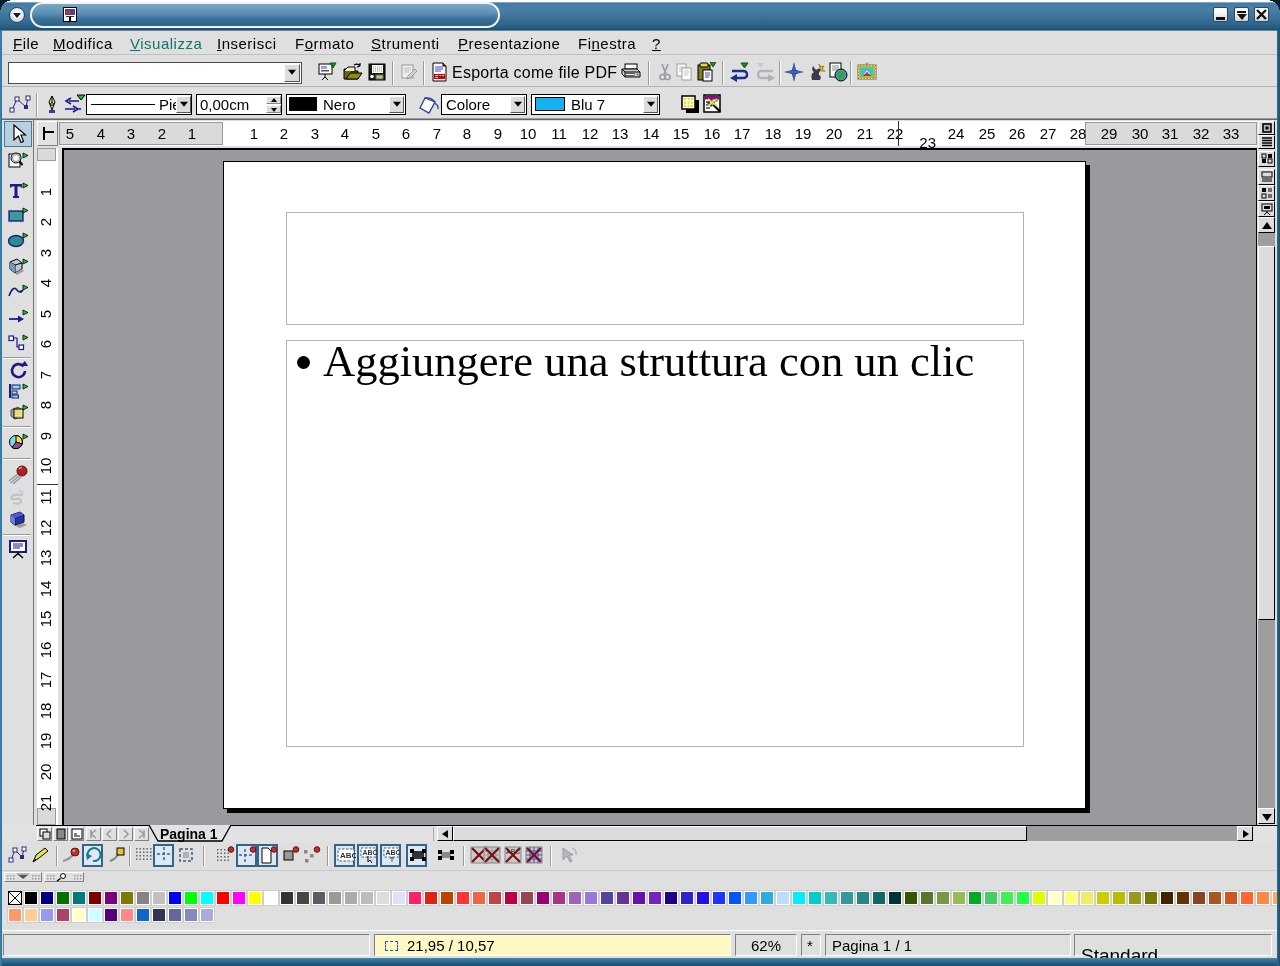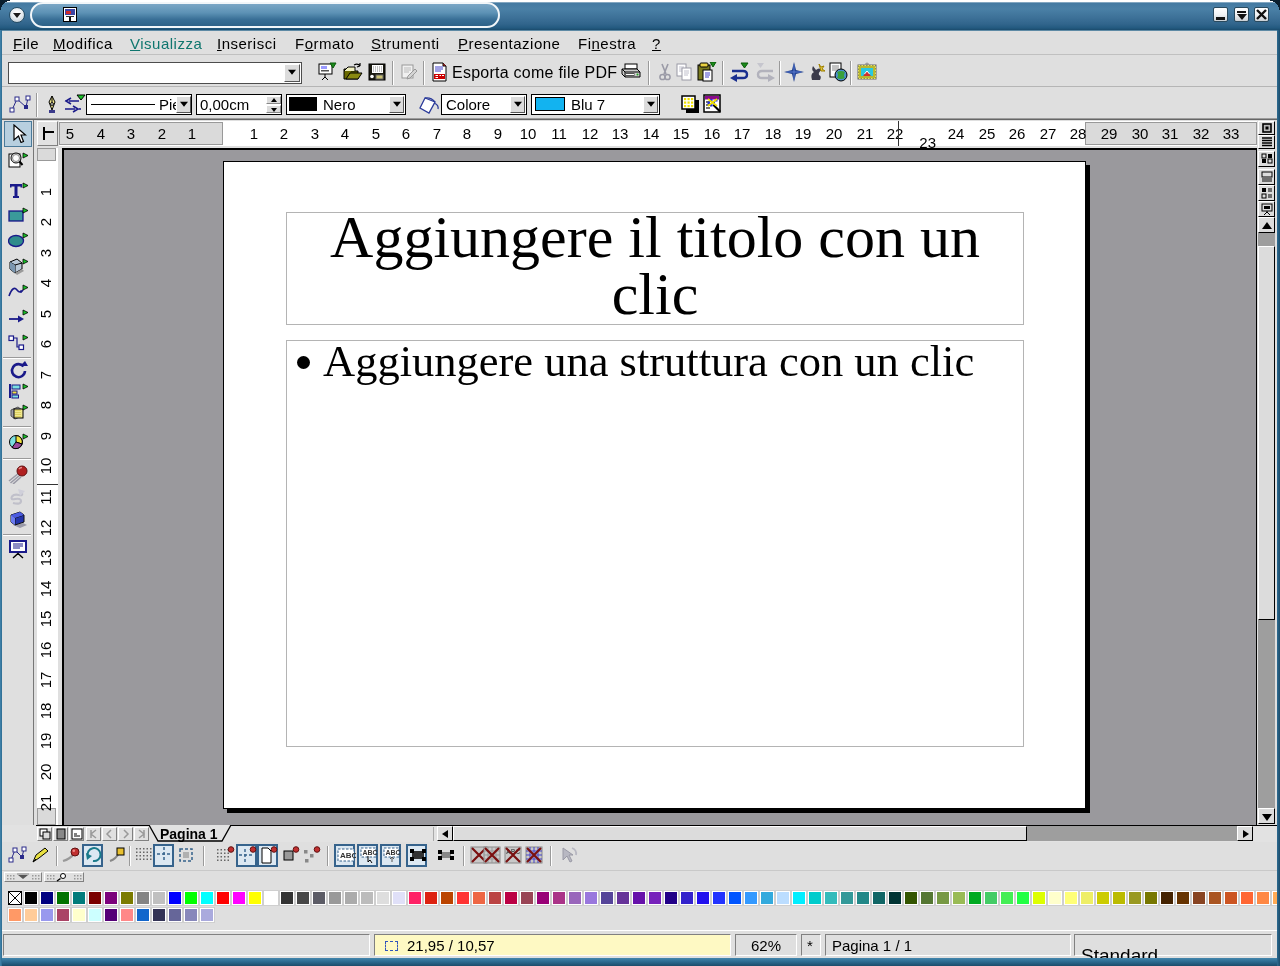--- a/index.html
+++ b/index.html
@@ -422,21 +422,20 @@
     <div class="abs" style="left:-1px;top:553px;width:20px;height:20px;font-size:15px;text-align:center;line-height:20px;transform:rotate(-90deg);">18</div>
     <div class="abs" style="left:-1px;top:583px;width:20px;height:20px;font-size:15px;text-align:center;line-height:20px;transform:rotate(-90deg);">19</div>
     <div class="abs" style="left:-1px;top:614px;width:20px;height:20px;font-size:15px;text-align:center;line-height:20px;transform:rotate(-90deg);">20</div>
     <div class="abs" style="left:-1px;top:645px;width:20px;height:20px;font-size:15px;text-align:center;line-height:20px;transform:rotate(-90deg);">21</div>
 <div class="abs" style="left:0;top:336px;width:21px;height:1px;background:#333;"></div>
 </div>
 <div class="abs" style="left:62px;top:148px;width:1195px;height:677px;background:#9a999d;border:2px solid #000;border-right:1px solid #000;border-bottom:none;">
 <div class="abs" style="left:163px;top:15px;width:863px;height:648px;background:#000;"></div>
 <div class="abs" style="left:159px;top:11px;width:863px;height:648px;background:#fff;border:1px solid #000;">
 <div class="abs" style="left:62px;top:50px;width:738px;height:113px;border:1px solid #b4b4b4;"></div>
-<div class="abs" style="left:62px;top:47px;width:738px;text-align:center;font-family:'Liberation Serif',serif;font-size:60px;line-height:57px;color:#000;">Aggiungere il titolo con un clic</div>
 <div class="abs" style="left:62px;top:178px;width:738px;height:407px;border:1px solid #b4b4b4;"></div>
 <div class="abs" style="left:73px;top:194px;width:13px;height:13px;border-radius:50%;background:#000;"></div>
 <div class="abs" style="left:99px;top:176px;white-space:nowrap;font-family:'Liberation Serif',serif;font-size:44.5px;line-height:46px;color:#000;">Aggiungere una struttura con un clic</div>
 </div>
 </div>
 <div class="abs" style="left:1257px;top:120px;width:20px;height:722px;background:#dfdfdf;">
 <div class="abs btn3d" style="left:1px;top:1px;width:17px;height:14px;"></div>
 <svg class="abs" style="left:2px;top:2px;" width="16" height="13" viewBox="0 0 16 13">
       <rect x="4" y="2" width="8" height="8" fill="#b8b8b8" stroke="#000" stroke-width="1.6"></rect>
       <rect x="6.5" y="4.5" width="3" height="3" fill="#000"></rect>

